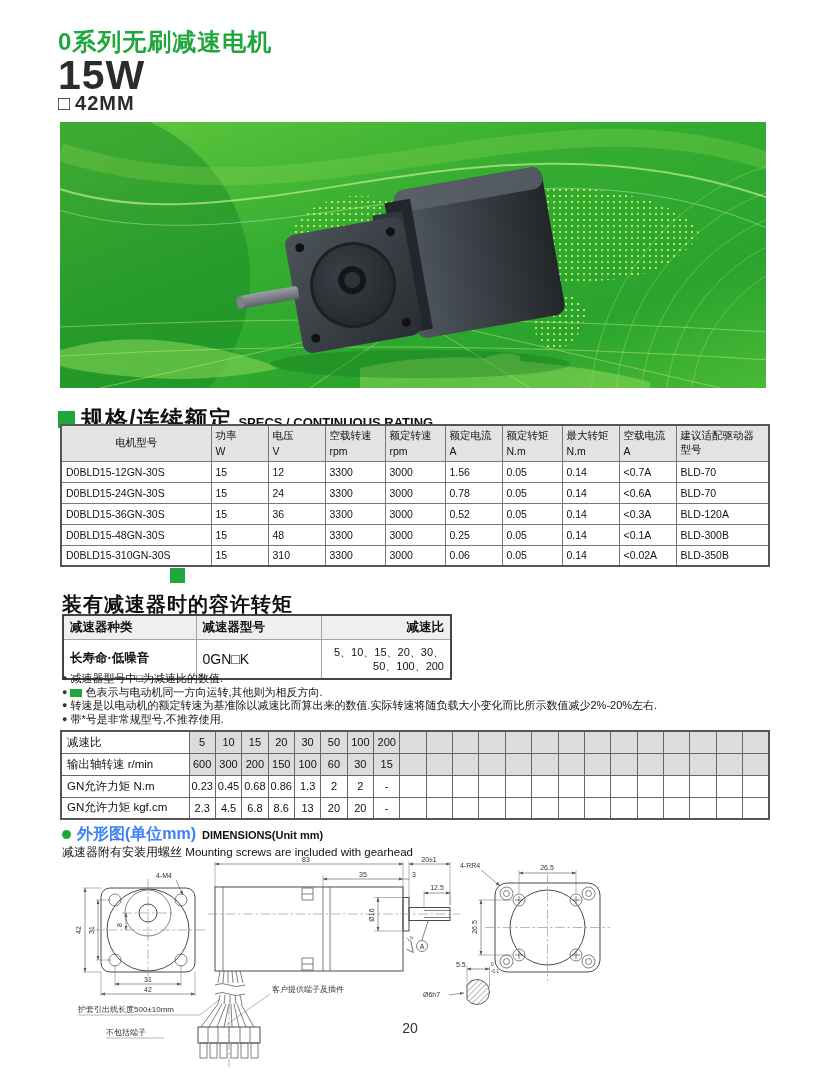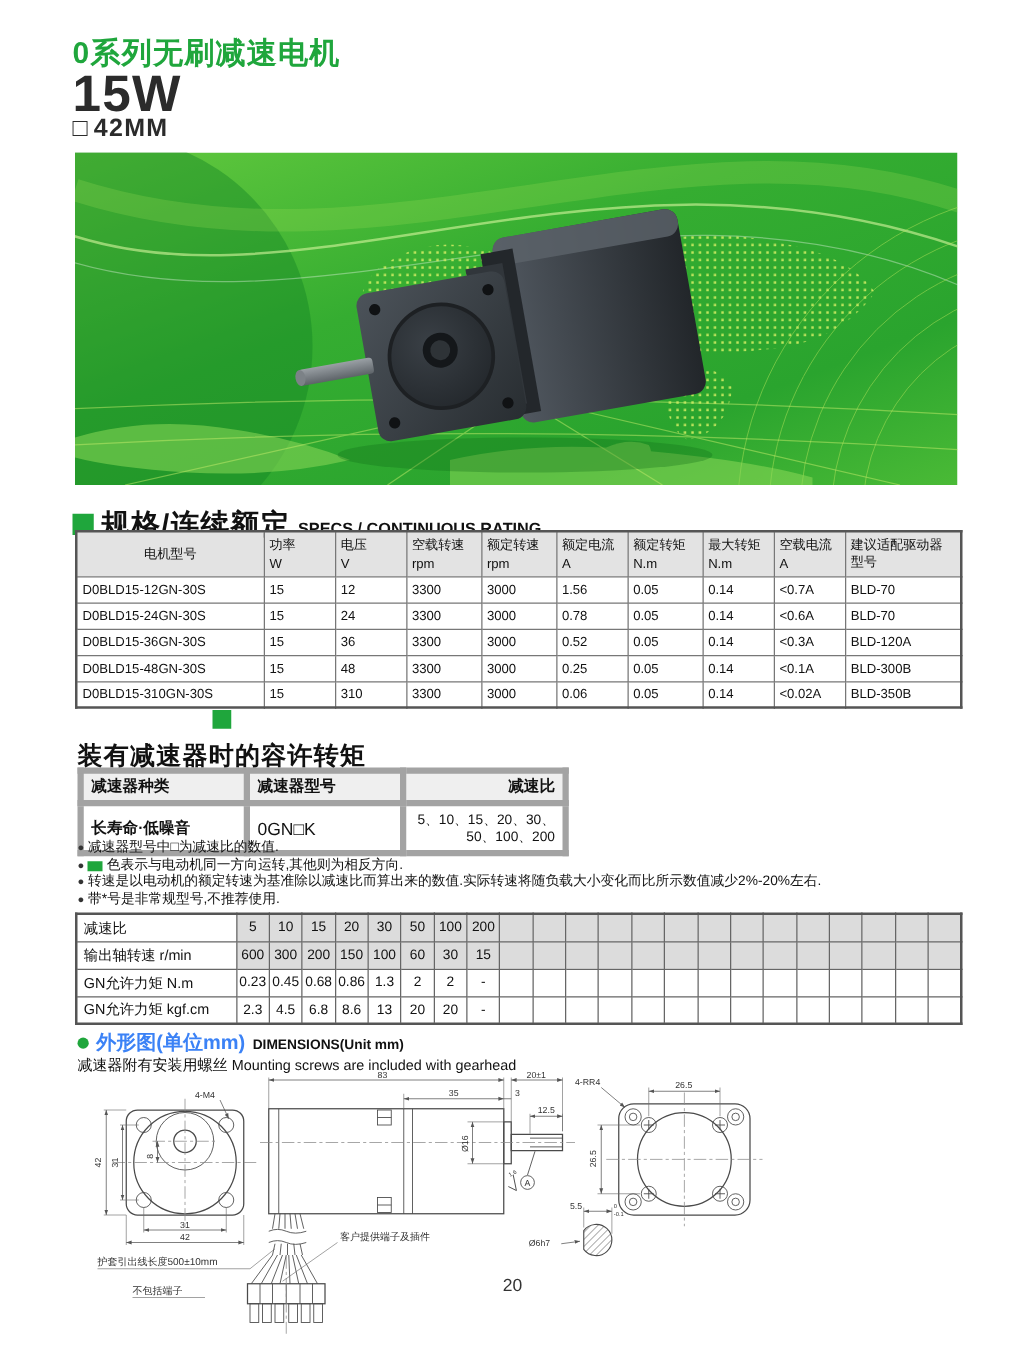--- a/index.html
+++ b/index.html
@@ -33,21 +33,21 @@
   .spec-table { position:absolute; left:60px; top:424px; width:708px; border-collapse:collapse; table-layout:fixed; }
   .spec-table th, .spec-table td { border:1px solid #777; font-weight:normal; }
   .spec-table { border:2px solid #555; }
   .spec-table thead th { background:#e3e3e3; height:36px; font-size:10.5px; color:#111; text-align:left; padding:2px 4px; vertical-align:middle; }
   .spec-table thead th.center { text-align:center; }
   .spec-table thead .h-unit { margin-top:2px; }
   .spec-table tbody td { height:21px; font-size:10.5px; padding:1px 4px; background:#fff; color:#111; }
 
   
   .gear-table { position:absolute; left:62px; top:614px; width:388px; border-collapse:collapse; table-layout:fixed; border:2px solid #444; }
-  .gear-table td { border:5px solid #a3a3a3; padding:2px 6px; color:#111; }
+  .gear-table td { border:1px solid #a3a3a3; padding:2px 6px; color:#111; }
   .gear-table .ghead td { height:24px; font-size:12.5px; font-weight:bold; background:#efefef; }
   .gear-table .ghead td.r { text-align:right; }
   .gear-table .gdata td { height:40px; }
   .gear-table .gdata .type { font-size:12.5px; font-weight:bold; }
   .gear-table .gdata .model { font-size:14px; }
   .gear-table .gdata .ratios { font-size:11px; text-align:right; line-height:14px; }
 
   
   .notes { position:absolute; left:62px; top:672px; width:700px; }
   .note { display:flex; align-items:flex-start; font-size:11px; color:#111; line-height:13.5px; }

